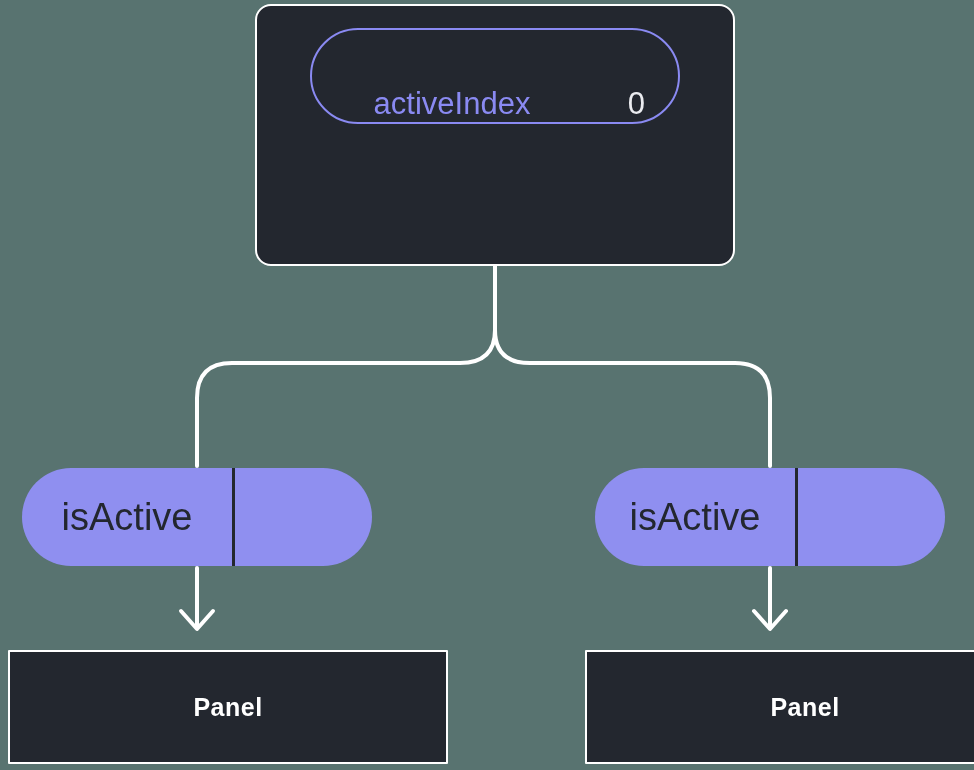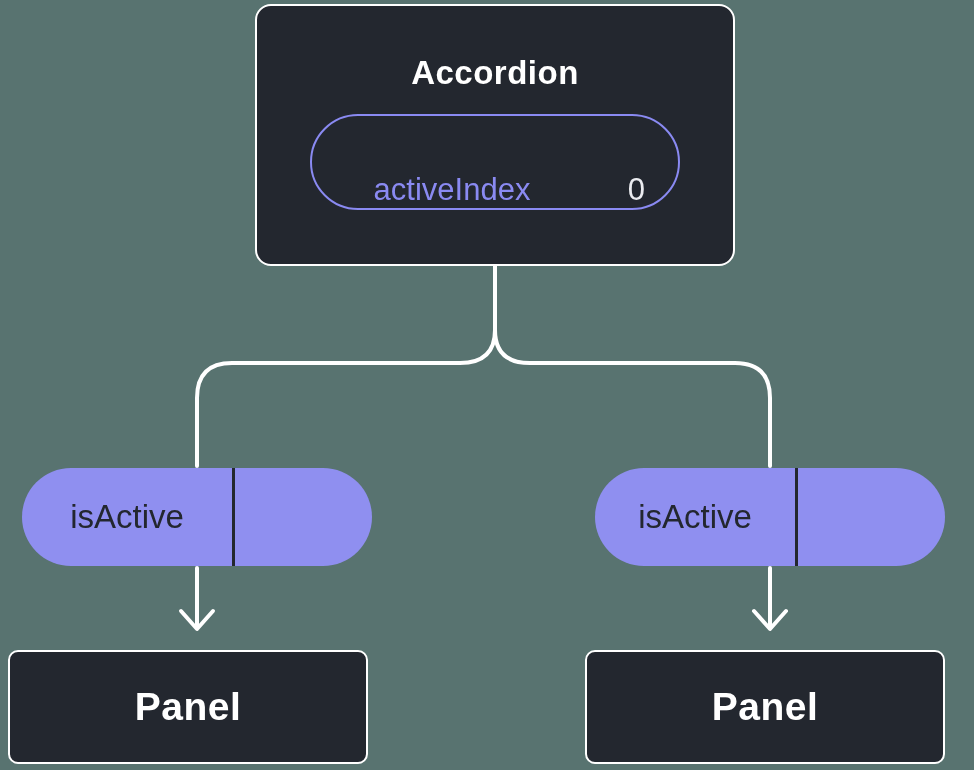--- a/index.html
+++ b/index.html
@@ -56,37 +56,37 @@
   .prop-pill{
     position:absolute;top:468px;width:350px;height:98px;
     background:var(--pill-fill);
     border-radius:49px;
     display:flex;align-items:stretch;overflow:hidden;
   }
   .prop-pill.left{left:22px;}
   .prop-pill.right{left:595px;}
   .prop-pill .cell-name{
     flex:0 0 210px;display:flex;align-items:center;justify-content:center;
-    color:var(--text-dark);font-size:33px;text-align:center;
+    color:var(--text-dark);font-size:38px;text-align:center;
   }
   .prop-pill.right .cell-name{flex-basis:200px;}
   .prop-pill .divider{width:2.5px;background:var(--text-dark);}
   .prop-pill .cell-value{
     flex:1;display:flex;align-items:center;justify-content:center;
     color:var(--text-dark);font-size:31px;
   }
 
   .panel-node{
-    position:absolute;top:650px;width:360px;height:114px;
+    position:absolute;top:650px;width:440px;height:114px;
     background:var(--node-bg);
     border:2.5px solid var(--line);
-    border-radius:10px;
+    border-radius:1px;
     box-sizing:border-box;
     display:flex;align-items:center;justify-content:center;
-    color:var(--text-light);font-size:39px;font-weight:700;letter-spacing:.5px;
+    color:var(--text-light);font-size:25px;font-weight:700;letter-spacing:.5px;
   }
   .panel-node.left{left:8px;}
   .panel-node.right{left:585px;}
 </style>
 </head>
 <body>
 
 <div class="stage">
 
   <svg class="connectors" width="974" height="770" viewBox="0 0 974 770">
@@ -94,21 +94,20 @@
       <path d="M495,265 L495,330 Q495,363 460,363 L232,363 Q197,363 197,398 L197,466"></path>
       <path d="M495,265 L495,330 Q495,363 530,363 L735,363 Q770,363 770,398 L770,466"></path>
       <path d="M197,568 L197,627"></path>
       <path d="M181,611 L197,629 L213,611"></path>
       <path d="M770,568 L770,627"></path>
       <path d="M754,611 L770,629 L786,611"></path>
     </g>
   </svg>
 
   <div class="root-node">
-    <div class="root-title">Accordion</div>
     <div class="root-pill">
       <div class="cell-name">activeIndex</div>
       <div class="divider"></div>
       <div class="cell-value">0</div>
     </div>
   </div>
 
   <div class="prop-pill left">
     <div class="cell-name">isActive</div>
     <div class="divider"></div>

